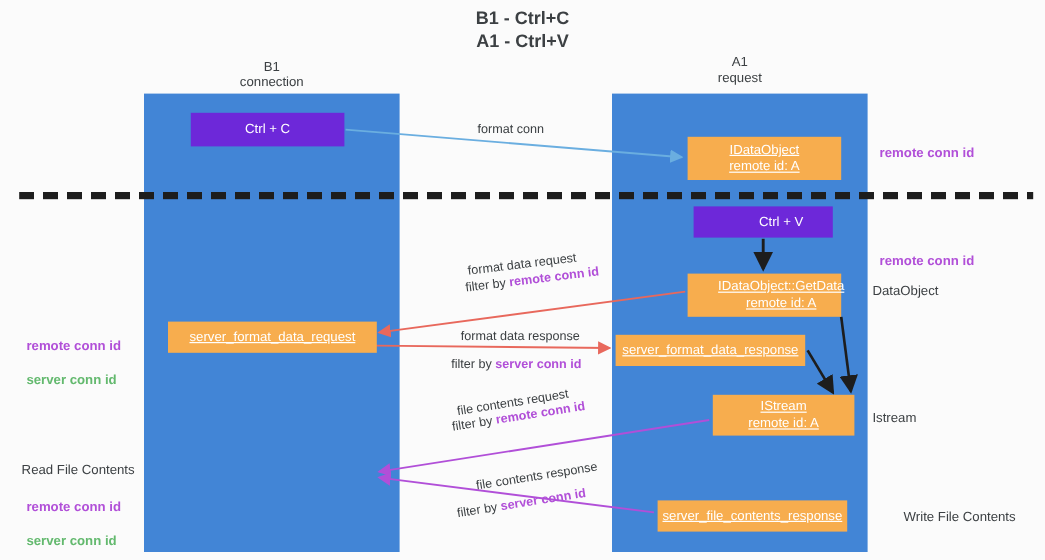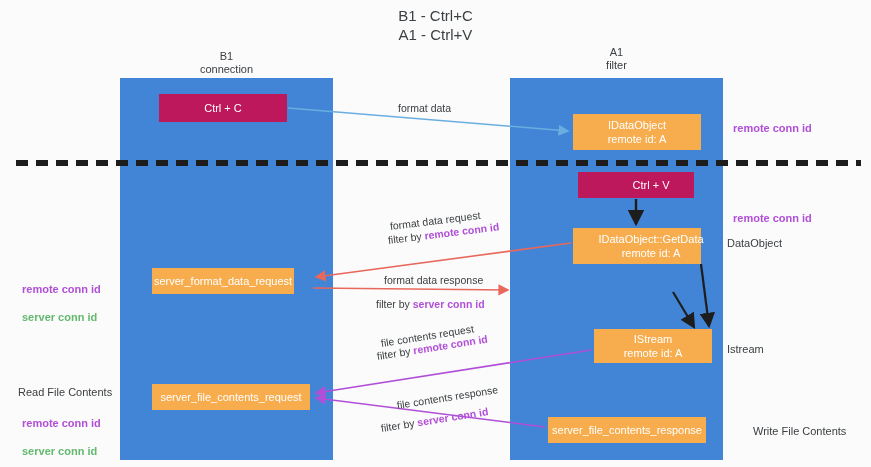--- a/index.html
+++ b/index.html
@@ -19,20 +19,21 @@
   
   #title {
     position: absolute;
     left: 0; top: 6px;
     width: 871px;
     text-align: center;
     color: #3c4043;
     font-size: 15px;
     line-height: 19px;
     white-space: pre-line;
+    font-weight: bold;
   }
 
   
   .lane-head {
     position: absolute;
     text-align: center;
     color: #3c4043;
     font-size: 11px;
     line-height: 13px;
     white-space: pre-line;
@@ -67,28 +68,28 @@
     flex-direction: column;
     align-items: center;
     justify-content: center;
     color: #ffffff;
     font-size: 11px;
     line-height: 14px;
     text-align: center;
     white-space: pre-line;
     padding: 2px 4px;
   }
-  .node.green  { background: #be185d; }
-  .node.orange { background: #f7ad4e; }
+  .node.green  { background: #6d28d9; }
+  .node.orange { background: #f7ad4e; text-decoration: underline; }
 
   #node-ctrl-c      { left: 159px; top: 94px;  width: 128px; height: 28px; }
   #node-idataobject { left: 573px; top: 114px; width: 128px; height: 36px; }
   #node-ctrl-v      { left: 578px; top: 172px; width: 116px; height: 26px; padding-left: 34px; }
   #node-getdata     { left: 573px; top: 228px; width: 128px; height: 36px; padding-left: 32px; }
-  #node-srv-fmt-req { left: 152px; top: 268px; width: 142px; height: 26px; }
+  #node-srv-fmt-req { left: 140px; top: 268px; width: 174px; height: 26px; }
   #node-srv-fmt-res { left: 513px; top: 279px; width: 158px; height: 26px; }
   #node-istream     { left: 594px; top: 329px; width: 118px; height: 34px; }
   #node-srv-fc-req  { left: 152px; top: 384px; width: 158px; height: 26px; }
   #node-srv-fc-res  { left: 548px; top: 417px; width: 158px; height: 26px; }
 
   
   .side-label {
     position: absolute;
     font-size: 11px;
     line-height: 14px;
@@ -142,21 +143,21 @@
 <body>
 
 <div id="stage">
 
   <div id="title">B1 - Ctrl+C
 A1 - Ctrl+V</div>
 
   <div id="lane-head-b1" class="lane-head">B1
 connection</div>
   <div id="lane-head-a1" class="lane-head">A1
-filter</div>
+request</div>
 
   <div id="lane-b1" class="lane"></div>
   <div id="lane-a1" class="lane"></div>
 
   <div id="divider"></div>
 
   <svg id="arrows" viewBox="0 0 871 467">
     <defs>
       <marker id="ah-blue" markerWidth="7" markerHeight="7" refX="6" refY="3.5" orient="auto">
         <path d="M0,0 L7,3.5 L0,7 z" fill="#6aaee0"></path>
@@ -189,42 +190,42 @@
     <line x1="545" y1="427" x2="316" y2="398" stroke="#b14fd8" stroke-width="1.6" marker-end="url(#ah-mag)"></line>
   </svg>
 
   <div id="node-ctrl-c" class="node green">Ctrl + C</div>
   <div id="node-idataobject" class="node orange">IDataObject
 remote id: A</div>
   <div id="node-ctrl-v" class="node green">Ctrl + V</div>
   <div id="node-getdata" class="node orange">IDataObject::GetData
 remote id: A</div>
   <div id="node-srv-fmt-req" class="node orange">server_format_data_request</div>
+  <div id="node-srv-fmt-res" class="node orange">server_format_data_response</div>
   <div id="node-istream" class="node orange">IStream
 remote id: A</div>
-  <div id="node-srv-fc-req" class="node orange">server_file_contents_request</div>
   <div id="node-srv-fc-res" class="node orange">server_file_contents_response</div>
 
   <div id="lbl-remote-conn-1" class="side-label c-purple">remote conn id</div>
   <div id="lbl-remote-conn-2" class="side-label c-purple">remote conn id</div>
   <div id="lbl-dataobject" class="side-label c-dark">DataObject</div>
   <div id="lbl-istream" class="side-label c-dark">Istream</div>
   <div id="lbl-write-file" class="side-label c-dark">Write File Contents</div>
 
   <div id="lbl-left-conn-1" class="side-label">
     <div class="c-purple">remote conn id</div>
     <div class="c-green">server conn id</div>
   </div>
   <div id="lbl-read-file" class="side-label c-dark">Read File Contents</div>
   <div id="lbl-left-conn-2" class="side-label">
     <div class="c-purple">remote conn id</div>
     <div class="c-green">server conn id</div>
   </div>
 
-  <div id="cap-format-list" class="flow-cap">format data</div>
+  <div id="cap-format-list" class="flow-cap">format conn</div>
 
   <div id="cap-fmt-req-1" class="flow-cap tilt-up">format data request</div>
   <div id="cap-fmt-req-2" class="flow-cap tilt-up"><span>filter by </span><b class="c-purple">remote conn id</b></div>
 
   <div id="cap-fmt-res-1" class="flow-cap">format data response</div>
   <div id="cap-fmt-res-2" class="flow-cap"><span>filter by </span><b class="c-purple">server conn id</b></div>
 
   <div id="cap-fc-req-1" class="flow-cap tilt-up-s">file contents request</div>
   <div id="cap-fc-req-2" class="flow-cap tilt-up-s"><span>filter by </span><b class="c-purple">remote conn id</b></div>
 

